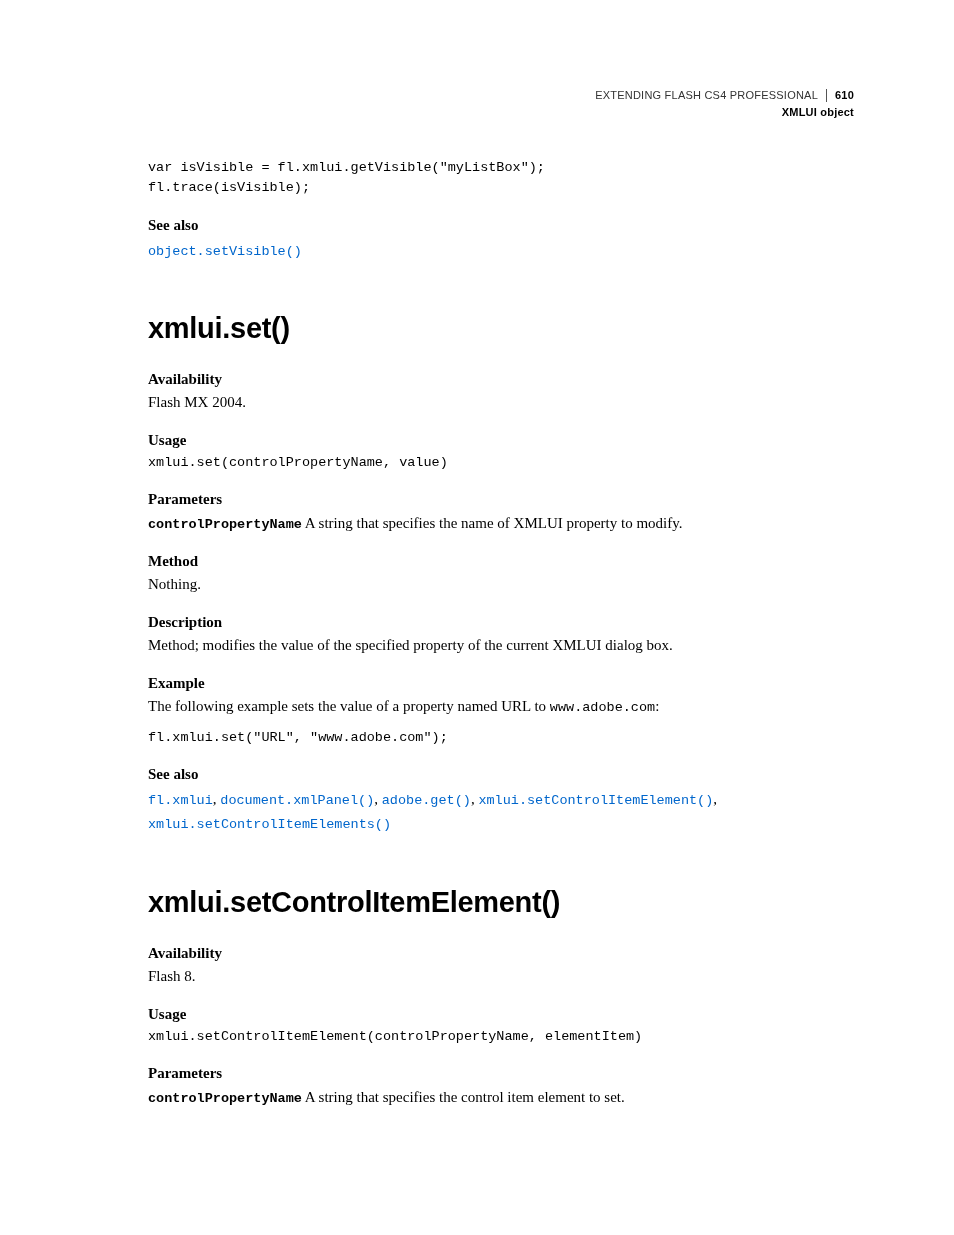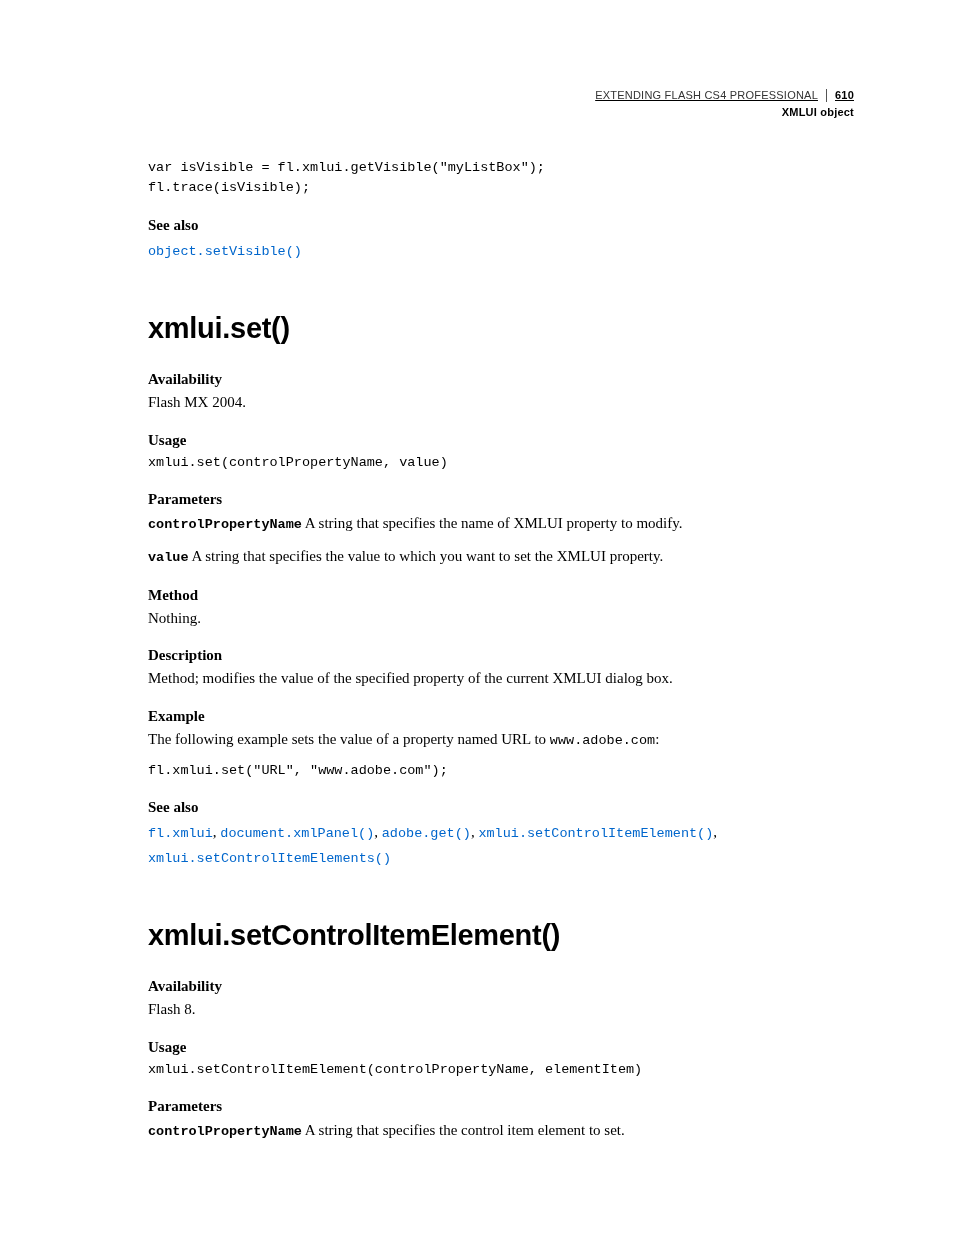--- a/index.html
+++ b/index.html
@@ -24,21 +24,20 @@
     text-align: right;
     font-family: 'Myriad Pro', 'Helvetica Neue', Arial, sans-serif;
     font-size: 11px;
     letter-spacing: 0.02em;
     line-height: 1.4;
   }
   .header-line1 {
     display: flex;
     align-items: center;
     justify-content: flex-end;
-    text-decoration: underline;
   }
   .header-title {
     color: #333;
   }
   .header-divider {
     display: inline-block;
     border-left: 1px solid #555;
     height: 13px;
     margin: 0 8px;
     vertical-align: middle;
@@ -135,23 +134,20 @@
     <div class="subhead">Availability</div>
     <p class="body">Flash MX 2004.</p>
 
     <div class="subhead">Usage</div>
     <pre class="code" style="margin-bottom:10px">xmlui.set(controlPropertyName, value)</pre>
 
     <div class="subhead">Parameters</div>
     <div class="param-row">
       <code class="inline-bold">controlPropertyName</code><span>  A string that specifies the name of XMLUI property to modify.</span>
     </div>
-    <div class="param-row">
-      <code class="inline-bold">value</code><span>  A string that specifies the value to which you want to set the XMLUI property.</span>
-    </div>
 
     <div class="subhead">Method</div>
     <p class="body">Nothing.</p>
 
     <div class="subhead">Description</div>
     <p class="body">Method; modifies the value of the specified property of the current XMLUI dialog box.</p>
 
     <div class="subhead">Example</div>
     <p class="body">
       <span>The following example sets the value of a property named URL to </span><code class="inline">www.adobe.com</code><span>:</span>

